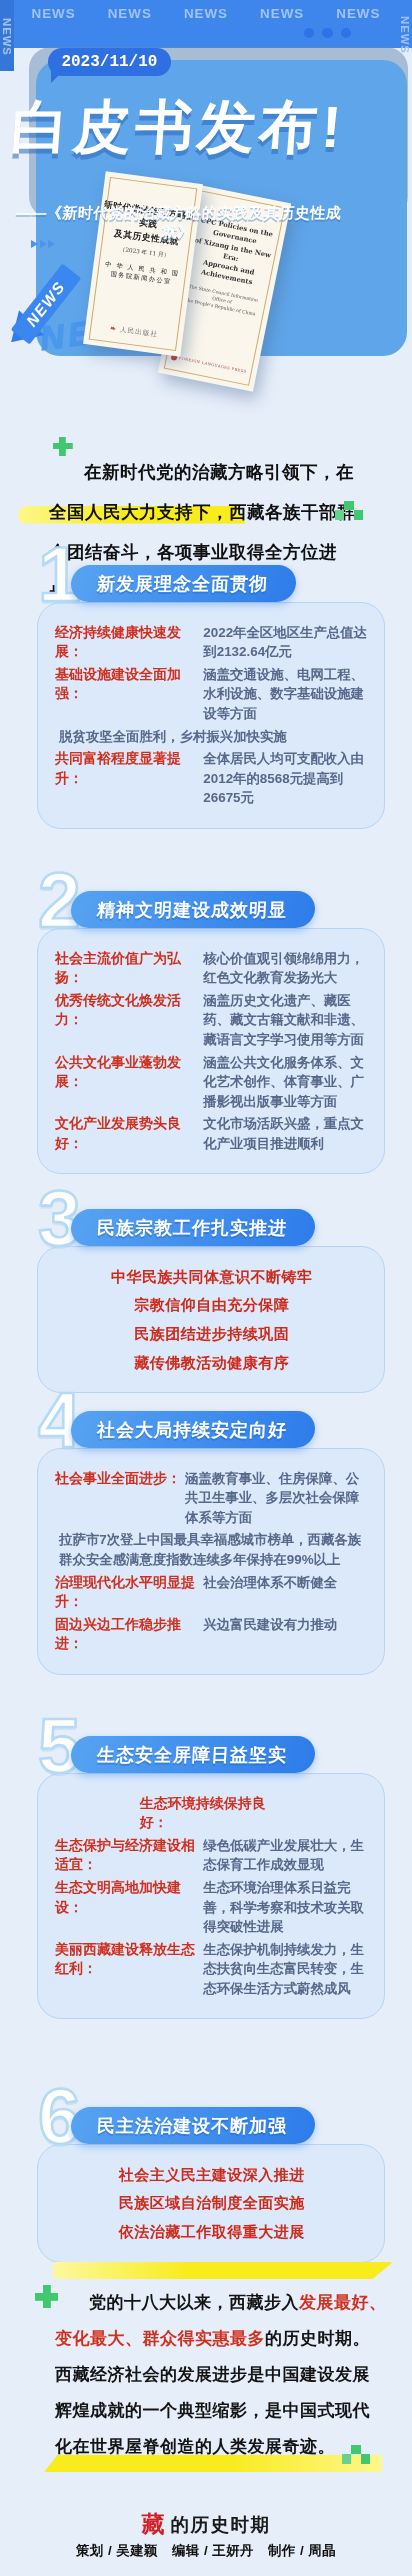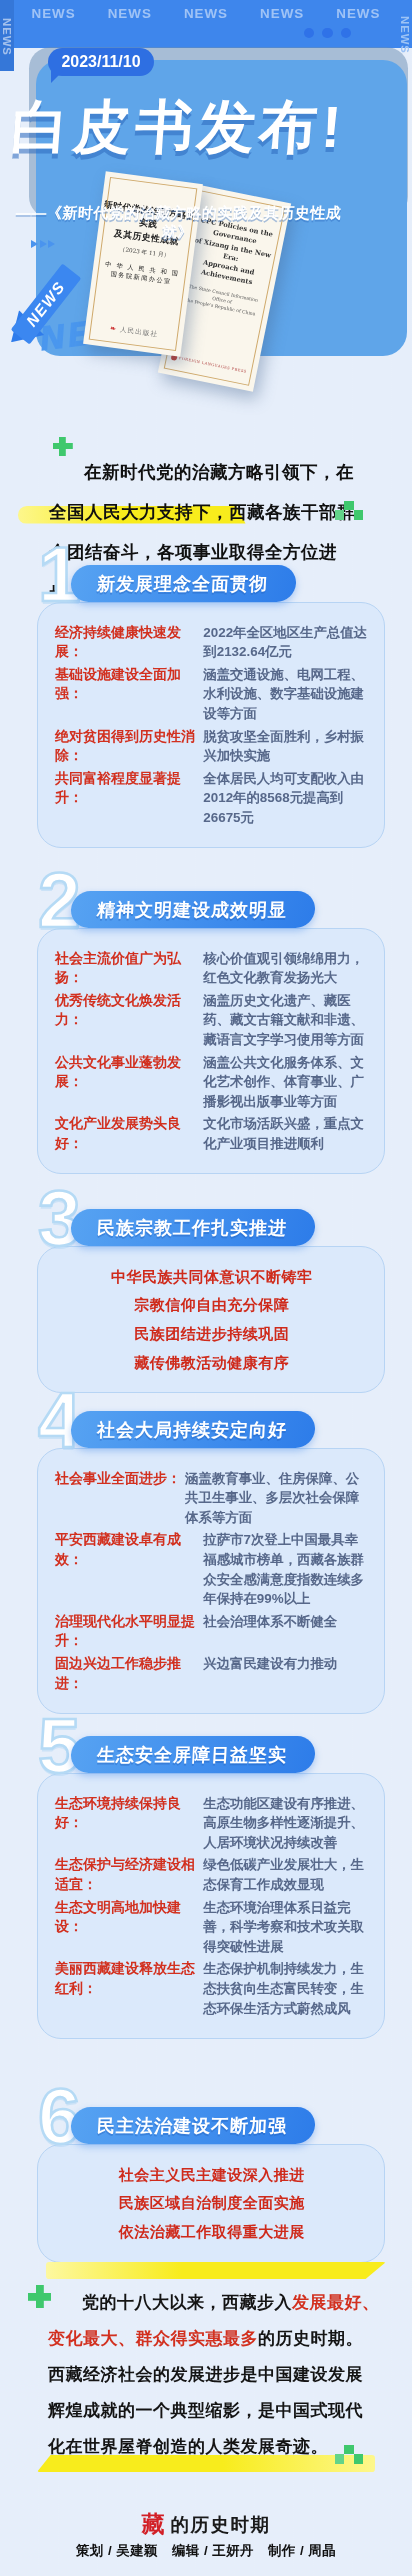--- a/index.html
+++ b/index.html
@@ -21,21 +21,21 @@
   .bar-news-row { position:absolute; left:0; top:6.2px; width:412px; display:flex; justify-content:space-around; padding:0 15.5px; }
   .bar-news { color:rgba(255,255,255,.5); font-weight:bold; font-size:13.4px; letter-spacing:1px; }
   .bar-news-vert { position:absolute; color:rgba(255,255,255,.55); font-weight:bold; font-size:11.3px; letter-spacing:1px; writing-mode:vertical-rl; }
   .bar-news-vl { left:1px; top:17.5px; }
   .bar-news-vr { left:399px; top:15.5px; color:#9cc3f5; }
   .bar-dots { position:absolute; left:304px; top:28px; display:flex; gap:8.2px; }
   .bar-dots i { width:10.3px; height:10.3px; border-radius:50%; background:#2f72e8; }
   .back-card { position:absolute; left:29px; top:47px; width:379px; height:171px; background:rgba(104,140,178,.5); border-radius:21.6px; }
   .main-card { position:absolute; left:36px; top:60px; width:371px; height:296px; background:#5fa5e9; border-radius:24px; }
   .date-badge { position:absolute; left:48px; top:48px; background:#2e6fe2; color:#fff; font-weight:bold;
-    font-size:16px; padding:5.2px 13.4px; border-radius:14.4px; z-index:5; }
+    font-size:16px; padding:5.2px 13.4px; border-radius:14.4px; z-index:5;font-family:Liberation Mono, monospace; }
   .date-badge:after { content:""; position:absolute; left:3.1px; bottom:-6.2px; border:6.2px solid transparent; border-top-color:#2e6fe2; border-left-color:#2e6fe2; }
   .hero-title { position:absolute; left:0; top:89px; width:100%; text-align:center; color:#ffffff;
     font-size:58px; font-weight:900; letter-spacing:4.1px; transform:skewX(-4deg);
     text-shadow:0 4.6px 0 rgba(43,106,190,.55); z-index:4; }
   .hero-sub { position:absolute; left:0; top:204px; width:100%; text-align:center; color:#ffffff;
     font-size:15px; font-weight:900; letter-spacing:0.5px; transform:skewX(-4deg); z-index:4;
     text-shadow:0 1.5px 0 rgba(43,106,190,.4); }
   .tri-triangles { position:absolute; left:31px; top:240px; display:flex; gap:1.5px; z-index:5; }
   .tri-triangles i { width:0; height:0; border-top:4.6px solid transparent; border-bottom:4.6px solid transparent; border-left:7.2px solid #4a94ee; }
   .outline-news { position:absolute; left:40px; top:313px; z-index:2; font-size:33px; font-weight:900; font-style:italic;
@@ -88,21 +88,21 @@
   .sec-card { position:relative; margin:66px 0 0 37px; width:348px; background:#dbe9fb;
     border:1.5px solid #b7d4f4; border-radius:24px; padding:19.6px 15.5px 19.6px 17px; }
   .item { display:flex; align-items:flex-start;justify-content:center; }
   .item + .item { margin-top:3px; }
   .item .lab { flex:0 0 auto; max-width:46%; color:#d2301f; font-size:14px; line-height:19.6px; font-weight:900; }
   .item .con { flex:1; padding-left:4.1px; color:#57688a; font-size:13.4px; line-height:19.6px; font-weight:bold; }
   .center-lines { text-align:center; }
   .center-lines .cl { color:#cf2a1b; font-size:15px; line-height:19.6px; font-weight:900; letter-spacing:0.5px; }
   .center-lines .cl + .cl { margin-top:9.3px; }
   
-  .outro { position:absolute; left:1px; top:2262px; width:365px; height:232px; }
+  .outro { position:absolute; left:8px; top:2262px; width:365px; height:232px; }
   .ybar-top { position:absolute; left:45px; top:0; width:340px; height:17px;
     background:linear-gradient(90deg,#fdf8a0,#f8ec1c 40%); clip-path:polygon(0 0,100% 0,94% 100%,0 100%); border-radius:3.1px; }
   .outro .g-plus { left:27px; top:23px; width:23px; height:23px; }
   .outro-p { position:absolute; left:47px; top:23px; width:332px; font-size:17px; line-height:36px;
     font-weight:900; color:#141414; text-indent:2em; letter-spacing:0.5px; }
   .outro-p .red { color:#d2301f; }
   .ybar-bottom { position:absolute; left:36px; top:193px; width:338px; height:17px;
     background:linear-gradient(90deg,#f8ec1c 55%,#fdf78c); clip-path:polygon(4% 0,100% 0,100% 100%,0 100%); border-radius:3.1px; }
   .outro .g-cluster { left:334px; top:183px; }
   
@@ -197,21 +197,20 @@
     <div class="sec-card">
       <div class="item">
         <span class="lab">经济持续健康快速发展：</span>
         <span class="con">2022年全区地区生产总值达到2132.64亿元</span>
       </div>
       <div class="item">
         <span class="lab">基础设施建设全面加强：</span>
         <span class="con">涵盖交通设施、电网工程、水利设施、数字基础设施建设等方面</span>
       </div>
       <div class="item">
-        <span class="lab">绝对贫困得到历史性消除：</span>
         <span class="con">脱贫攻坚全面胜利，乡村振兴加快实施</span>
       </div>
       <div class="item">
         <span class="lab">共同富裕程度显著提升：</span>
         <span class="con">全体居民人均可支配收入由2012年的8568元提高到 26675元</span>
       </div>
     </div>
   </div>
 
   <div class="sec" style="top:862px;">
@@ -250,41 +249,39 @@
 
   <div class="sec" style="top:1382px;">
     <div class="sec-num">4</div>
     <div class="sec-pill">社会大局持续安定向好</div>
     <div class="sec-card">
       <div class="item">
         <span class="lab">社会事业全面进步：</span>
         <span class="con">涵盖教育事业、住房保障、公共卫生事业、多层次社会保障体系等方面</span>
       </div>
       <div class="item">
-        <span class="lab">平安西藏建设卓有成效：</span>
         <span class="con">拉萨市7次登上中国最具幸福感城市榜单，西藏各族群众安全感满意度指数连续多年保持在99%以上</span>
       </div>
       <div class="item">
         <span class="lab">治理现代化水平明显提升：</span>
         <span class="con">社会治理体系不断健全</span>
       </div>
       <div class="item">
         <span class="lab">固边兴边工作稳步推进：</span>
         <span class="con">兴边富民建设有力推动</span>
       </div>
     </div>
   </div>
 
   <div class="sec" style="top:1707px;">
     <div class="sec-num">5</div>
     <div class="sec-pill">生态安全屏障日益坚实</div>
     <div class="sec-card">
       <div class="item">
         <span class="lab">生态环境持续保持良好：</span>
-        <span class="con">生态功能区建设有序推进、高原生物多样性逐渐提升、人居环境状况持续改善</span>
       </div>
       <div class="item">
         <span class="lab">生态保护与经济建设相适宜：</span>
         <span class="con">绿色低碳产业发展壮大，生态保育工作成效显现</span>
       </div>
       <div class="item">
         <span class="lab">生态文明高地加快建设：</span>
         <span class="con">生态环境治理体系日益完善，科学考察和技术攻关取得突破性进展</span>
       </div>
       <div class="item">

